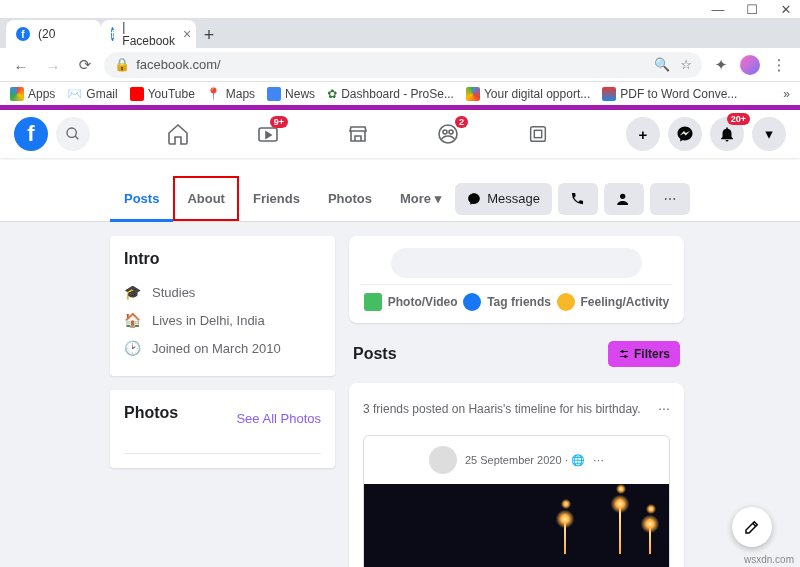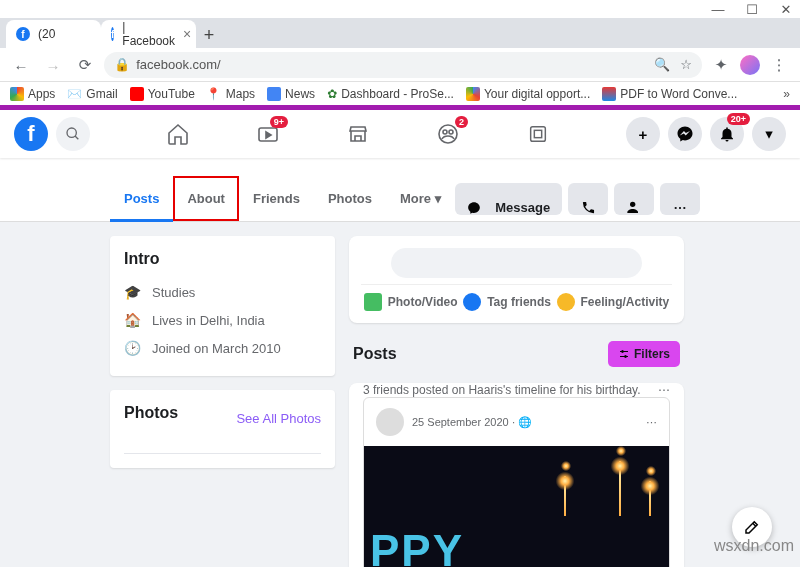--- a/index.html
+++ b/index.html
@@ -33,51 +33,51 @@
 .badge{position:absolute;top:2px;right:0;background:#e41e3f;color:#fff;font-size:9px;border-radius:8px;padding:1px 4px;font-weight:bold}
 .right-ico{display:flex;gap:8px;align-items:center}
 .circ{width:34px;height:34px;border-radius:50%;background:#e4e6eb;display:flex;align-items:center;justify-content:center;font-size:15px;position:relative;color:#050505}
 
 .profile-wrap{background:#fff;border-bottom:1px solid #ddd;padding:0 0 0 110px;display:flex;align-items:center;height:46px;margin-top:18px}
 .ptab{padding:0 14px;height:45px;display:flex;align-items:center;font-size:13px;font-weight:600;color:#65676b;position:relative}
 .ptab.active{color:#1877f2}
 .ptab.active::after{content:"";position:absolute;left:0;right:0;bottom:-1px;height:3px;background:#1877f2}
 .ptab.highlight{outline:2px solid #e60000;outline-offset:-2px}
 .paction{margin-left:auto;display:flex;gap:6px;padding-right:116px}
-.pbtn{background:#e4e6eb;border-radius:6px;height:32px;padding:0 12px;display:flex;align-items:flex-end;gap:14px;font-weight:700;font-size:13px}
+.pbtn{background:#e4e6eb;border-radius:6px;height:32px;padding:0 12px;display:flex;align-items:center;gap:6px;font-weight:400;font-size:13px}
 .pbtn.sq{width:40px;padding:0;justify-content:center}
 
 .body-row{display:flex;gap:14px;padding:14px 0 0 110px;background:#f0f2f5;height:calc(567px - 18px - 30px - 34px - 28px - 48px - 18px - 46px);overflow:hidden}
 .col-left{width:225px;display:flex;flex-direction:column;gap:14px}
 .card{background:#fff;border-radius:4px;padding:14px;box-shadow:0 1px 2px rgba(0,0,0,.1)}
 .card h3{font-size:16px;font-weight:bold;margin-bottom:10px}
 .intro-line{display:flex;align-items:center;gap:10px;color:#65676b;font-size:13px;padding:6px 0}
 .intro-line .ic{width:18px;color:#8a8d91;font-size:14px}
 .photos-hdr{display:flex;justify-content:space-between;align-items:center}
 .photos-hdr a{color:#8b5cf6;font-size:13px;text-decoration:none}
 .col-right{flex:1;max-width:335px;display:flex;flex-direction:column;gap:16px}
 .composer{background:#fff;border-radius:8px;padding:12px;box-shadow:0 1px 2px rgba(0,0,0,.1)}
 .composer-top{height:30px;background:#f0f2f5;border-radius:16px;margin:0 30px 6px}
 .composer-actions{display:flex;justify-content:space-around;border-top:1px solid #eee;padding-top:8px}
 .ca{display:flex;align-items:center;gap:6px;font-size:12px;font-weight:600;color:#65676b}
 .ca .dot{width:18px;height:18px;border-radius:3px}
 .posts-hdr{display:flex;justify-content:space-between;align-items:center;padding:2px 4px 0}
 .posts-hdr h3{font-size:16px;font-weight:bold}
 .filters{background:#d946ef;border-radius:5px;padding:6px 10px;font-size:12px;font-weight:700;display:flex;gap:4px;align-items:center}
 .post-card{background:#fff;border-radius:8px;box-shadow:0 1px 2px rgba(0,0,0,.1)}
-.post-head{padding:0 14px;font-size:12px;color:#65676b;display:flex;justify-content:space-between}
+.post-head{padding:19px 14px;font-size:12px;color:#65676b;display:flex;justify-content:space-between}
 .post-inner{margin:0 14px 14px;border:1px solid #ddd;border-radius:6px}
-.post-sub{display:flex;align-items:center;gap:8px;padding:10px 12px;font-size:11px;color:#65676b;justify-content:space-between}
+.post-sub{display:flex;align-items:center;gap:8px;padding:10px 12px;font-size:11px;color:#65676b;justify-content:center}
 .post-sub .av{width:28px;height:28px;border-radius:50%;background:#ddd}
 .post-img{height:130px;background:#0a0b16;position:relative;overflow:hidden;color:#49c3e6;font-size:44px;font-weight:800;letter-spacing:2px;display:flex;align-items:flex-end;padding:0 6px}
 .spark{position:absolute;width:2px;height:40px;background:linear-gradient(to top,#ffae42,#fff3b0);top:30px}
 .spark::before,.spark::after{content:"";position:absolute;top:-6px;left:-10px;width:22px;height:22px;background:radial-gradient(circle,#fff3b0 0,#ffae42 25%,transparent 60%)}
 .spark::after{top:-16px;left:-4px;width:12px;height:12px}
 .fab{position:absolute;right:28px;bottom:20px;width:40px;height:40px;border-radius:50%;background:#fff;box-shadow:0 2px 6px rgba(0,0,0,.25);display:flex;align-items:center;justify-content:center;font-size:18px;color:#050505}
-.footer-mark{position:absolute;right:6px;bottom:12px;font-size:16px;color:#888}
+.footer-mark{position:absolute;right:6px;bottom:2px;font-size:10px;color:#888}
 svg{display:block}
 </style>
 </head>
 <body>
 
 <div class="win-bar">
   <span>—</span>
   <span>☐</span>
   <span>✕</span>
 </div>

